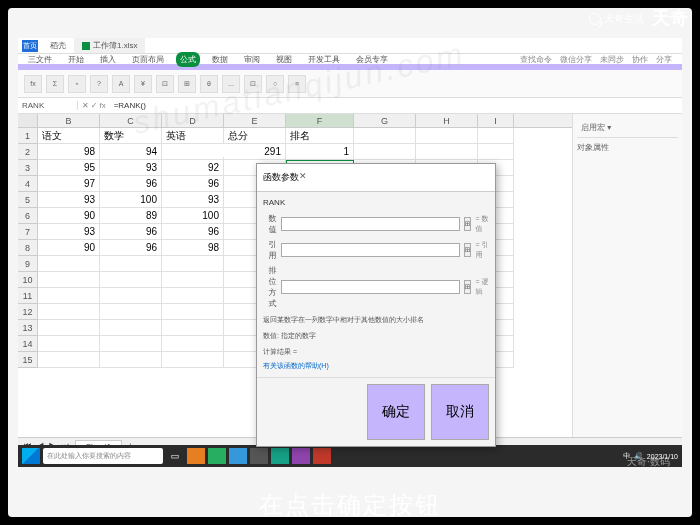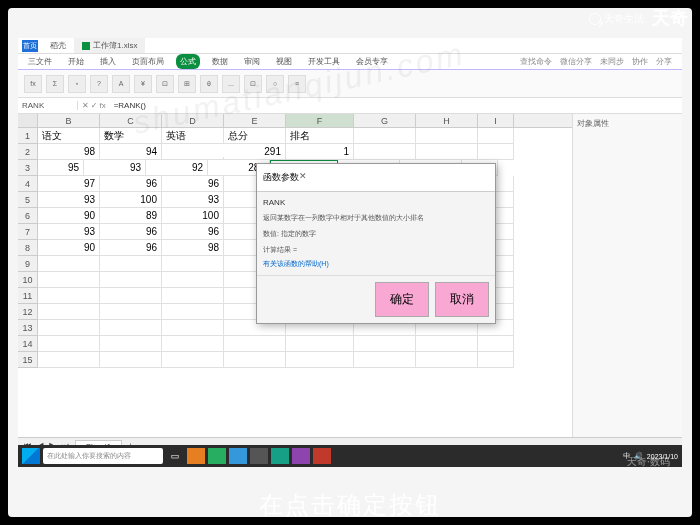--- a/index.html
+++ b/index.html
@@ -8,21 +8,21 @@
 .topbar{position:absolute;top:0;right:0;color:#fff;font-size:18px;padding:6px 12px;z-index:20;font-weight:bold}
 .topbar-sub{position:absolute;top:12px;right:56px;color:#fff;font-size:10px;z-index:20}
 .logo-icon{display:inline-block;width:12px;height:12px;border:1.5px solid #fff;border-radius:50%;vertical-align:middle;margin-right:3px;position:relative}
 .logo-icon::after{content:"";position:absolute;width:4px;height:4px;border-right:1.5px solid #fff;border-bottom:1.5px solid #fff;transform:rotate(-45deg);bottom:-2px;right:-2px}
 .app{position:absolute;top:30px;left:10px;right:10px;bottom:50px;background:#fff;display:flex;flex-direction:column;font-size:9px;color:#333}
 .titlebar{height:16px;background:#fff;display:flex;align-items:center;border-bottom:1px solid #ddd;padding:0 4px}
 .home-btn{width:16px;height:12px;background:#1e6fd9;margin-right:4px;display:flex;align-items:center;justify-content:center;color:#fff;font-size:7px}
 .tab{padding:2px 8px;font-size:8px;color:#555;display:flex;align-items:center;gap:3px}
 .tab.active{background:#f0f0f0}
 .doc-icon{width:8px;height:8px;background:#0a8e3f;display:inline-block}
-.ribbon-tabs{height:16px;display:flex;align-items:flex-start;padding:0 6px;gap:8px;border-bottom:1px solid #c4b5fd;font-size:8px;color:#555}
+.ribbon-tabs{height:16px;display:flex;align-items:center;padding:0 6px;gap:8px;border-bottom:6px solid #c4b5fd;font-size:8px;color:#555}
 .ribbon-tabs span{padding:2px 4px;cursor:pointer}
 .ribbon-tabs span.active{background:#0a8e3f;color:#fff;border-radius:6px}
 .ribbon-tabs .right{margin-left:auto;display:flex;color:#888}
 .toolbar{height:28px;background:#fafafa;border-bottom:1px solid #ddd;display:flex;align-items:center;padding:0 6px;gap:4px}
 .tool-btn{width:18px;height:18px;background:#eee;border:1px solid #ddd;font-size:7px;display:flex;align-items:center;justify-content:center;color:#666}
 .formula-bar{height:16px;display:flex;align-items:center;border-bottom:1px solid #ddd;font-size:8px}
 .name-box{width:60px;padding:0 4px;border-right:1px solid #ddd;color:#555}
 .fx-btns{display:flex;gap:2px;padding:0 4px;color:#888}
 .formula-input{flex:1;padding:0 4px;color:#333}
 .grid-area{flex:1;display:flex;position:relative;overflow:hidden}
@@ -46,21 +46,21 @@
 .dlg-fn{font-size:8px;margin-bottom:6px;color:#333}
 .dlg-row{display:flex;align-items:center;margin-bottom:4px;gap:4px}
 .dlg-label{width:30px;text-align:right;color:#555}
 .dlg-input{flex:1;height:14px;border:1px solid #aaa;background:#fff}
 .dlg-ref{width:12px;height:14px;border:1px solid #aaa;background:#eee;display:flex;align-items:center;justify-content:center;color:#666;font-size:7px}
 .dlg-hint{width:30px;font-size:7px;color:#888}
 .dlg-desc{margin:6px 0;font-size:7px;color:#555;line-height:1.4}
 .dlg-result{font-size:7px;color:#555;margin:4px 0}
 .dlg-link{color:#06c;font-size:7px;cursor:pointer}
 .dlg-btns{display:flex;justify-content:flex-end;gap:6px;padding:6px;border-top:1px solid #ddd}
-.dlg-btn{padding:8px 14px;border:1px solid #aaa;background:#f9a8d4;font-size:12px;cursor:pointer}
+.dlg-btn{padding:18px 14px;border:1px solid #aaa;background:#c4b5fd;font-size:14px;cursor:pointer}
 .sheet-tabs{height:16px;background:#f0f0f0;border-top:1px solid #ccc;display:flex;align-items:center;padding:0 6px;font-size:8px;gap:6px}
 .sheet-tab{padding:1px 10px;background:#fff;border:1px solid #ccc;border-bottom:none}
 .status-bar{height:14px;background:#f0f0f0;border-top:1px solid #ccc;display:flex;align-items:center;padding:0 6px;font-size:7px;color:#666}
 .taskbar{position:absolute;bottom:50px;left:10px;right:10px;height:22px;background:#2b2b2b;display:flex;align-items:center;padding:0 4px;gap:3px;z-index:5}
 .task-item{width:18px;height:16px;display:flex;align-items:center;justify-content:center;color:#fff;font-size:9px}
 .win-logo{background:linear-gradient(135deg,#00adef 50%,#0078d4 50%)}
 .search-box{width:120px;height:16px;background:#fff;border-radius:2px;font-size:7px;color:#888;padding:0 4px;display:flex;align-items:center}
 .task-right{margin-left:auto;display:flex;align-items:center;gap:4px;color:#fff;font-size:7px}
 .caption{position:absolute;bottom:4px;left:0;right:0;text-align:center;color:#fff;font-size:24px;font-weight:500;letter-spacing:2px;z-index:25}
 .watermark{position:absolute;top:70px;left:130px;font-size:32px;color:rgba(150,150,150,.12);transform:rotate(-12deg);z-index:15;pointer-events:none;font-style:italic;letter-spacing:3px}
@@ -163,21 +163,21 @@
               <div class="cell" style="width: 62px;">94</div>
               <div class="cell" style="width: 62px; margin-top: 13px;">99</div>
               <div class="cell" style="width: 62px;">291</div>
               <div class="cell" style="width: 68px;">1</div>
               <div class="cell" style="width: 62px;"></div>
               <div class="cell" style="width: 62px;"></div>
               <div class="cell" style="width: 36px;"></div>
             </div>
             <div class="row">
               <div class="row-h">3</div>
-              <div class="cell" style="width: 46px;">95</div>
+              <div class="cell" style="width: 62px;">95</div>
               <div class="cell" style="width: 62px;">93</div>
               <div class="cell" style="width: 62px;">92</div>
               <div class="cell" style="width: 62px;">286</div>
               <div class="cell active" style="width: 68px;">=RANK()</div>
               <div class="cell" style="width: 62px;"></div>
               <div class="cell" style="width: 62px;"></div>
               <div class="cell" style="width: 36px;"></div>
             </div>
             <div class="row">
               <div class="row-h">4</div>
@@ -307,20 +307,21 @@
               <div class="cell" style="width: 62px;"></div>
               <div class="cell" style="width: 62px;"></div>
               <div class="cell" style="width: 68px;"></div>
               <div class="cell" style="width: 62px;"></div>
               <div class="cell" style="width: 62px;"></div>
               <div class="cell" style="width: 36px;"></div>
             </div>
           </div>
 </div>
 <div class="sidebar">
+<div class="sidebar-hdr">启用宏 ▾</div>
 <div>对象属性</div>
 </div>
 </div>
 
 <div class="sheet-tabs" id="stabs">
         <span>⏮</span>
         <span>◀</span>
         <span>▶</span>
         <span>⏭</span>
         <div class="sheet-tab">Sheet1</div>
@@ -330,20 +331,40 @@
 
 </div>
 
 <div class="dialog">
 <div class="dlg-title">
 <span>函数参数</span>
 <span class="dlg-close">✕</span>
 </div>
 <div class="dlg-body">
 <div class="dlg-fn">RANK</div>
+<div id="params">
+          <div class="dlg-row">
+            <div class="dlg-label">数值</div>
+            <input class="dlg-input" style="">
+            <div class="dlg-ref">⊞</div>
+            <div class="dlg-hint">= 数值</div>
+          </div>
+          <div class="dlg-row">
+            <div class="dlg-label">引用</div>
+            <input class="dlg-input" style="">
+            <div class="dlg-ref">⊞</div>
+            <div class="dlg-hint">= 引用</div>
+          </div>
+          <div class="dlg-row">
+            <div class="dlg-label">排位方式</div>
+            <input class="dlg-input" style="">
+            <div class="dlg-ref">⊞</div>
+            <div class="dlg-hint">= 逻辑</div>
+          </div>
+        </div>
 <div class="dlg-desc">返回某数字在一列数字中相对于其他数值的大小排名</div>
 <div class="dlg-desc">数值: 指定的数字</div>
 <div class="dlg-result">计算结果 =</div>
 <div style="display:flex;justify-content:space-between;align-items:center">
 <span class="dlg-link">有关该函数的帮助(H)</span>
 </div>
 </div>
 <div class="dlg-btns">
 <button class="dlg-btn">确定</button>
 <button class="dlg-btn">取消</button>

